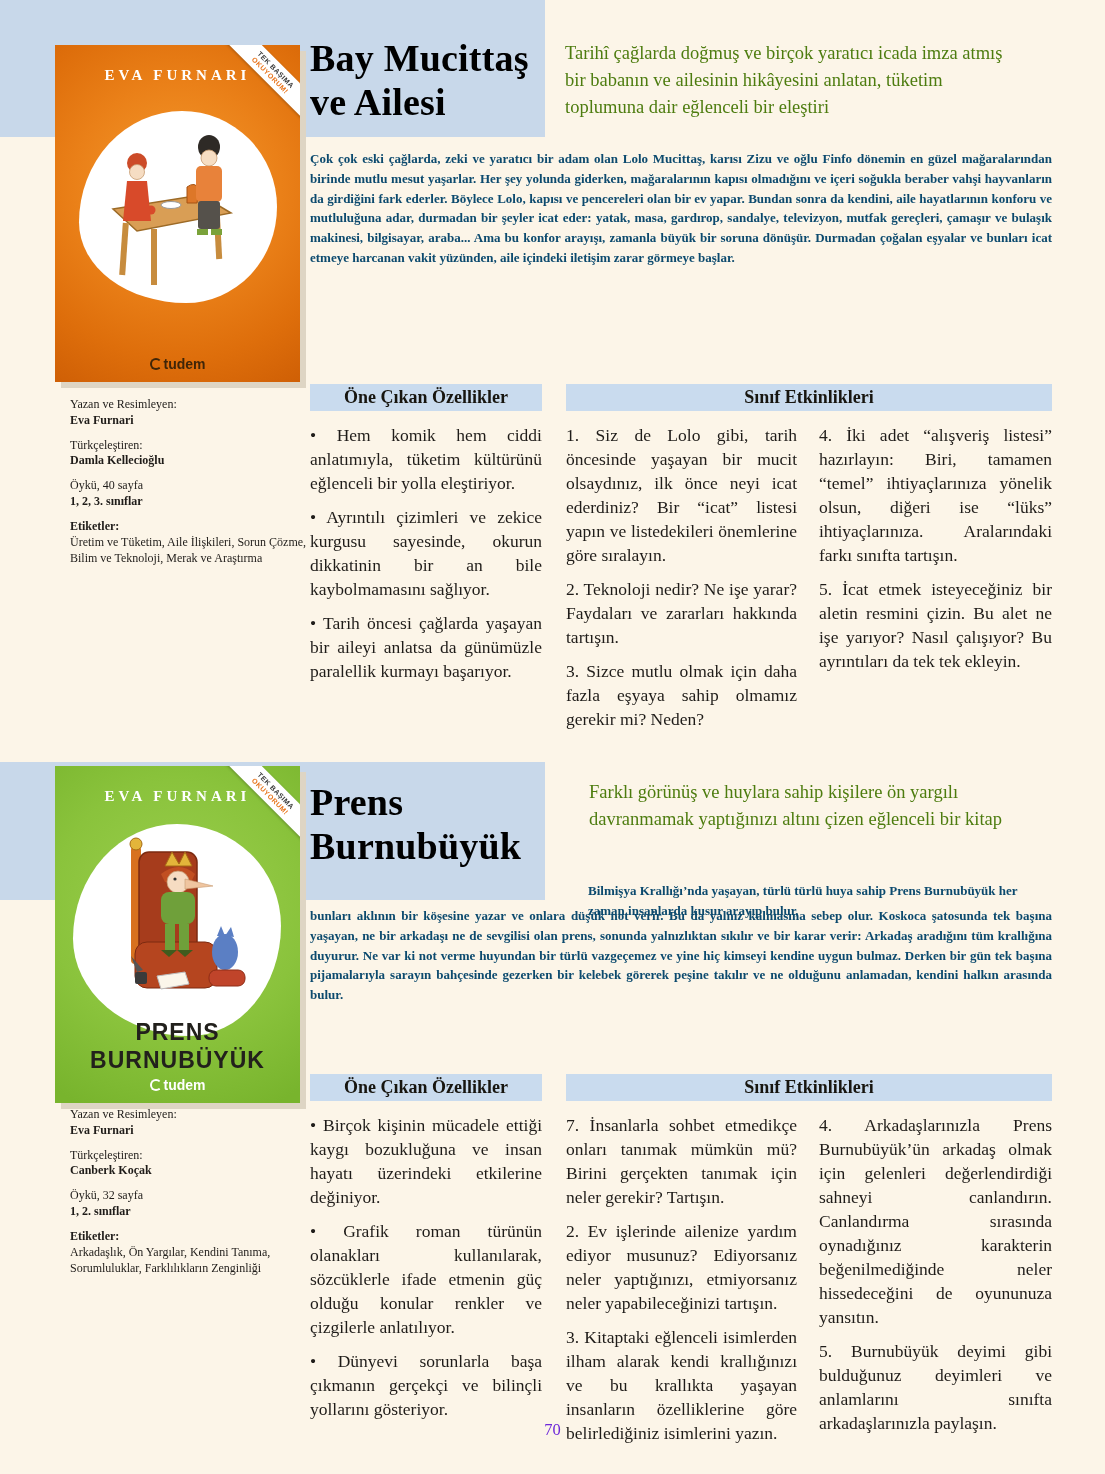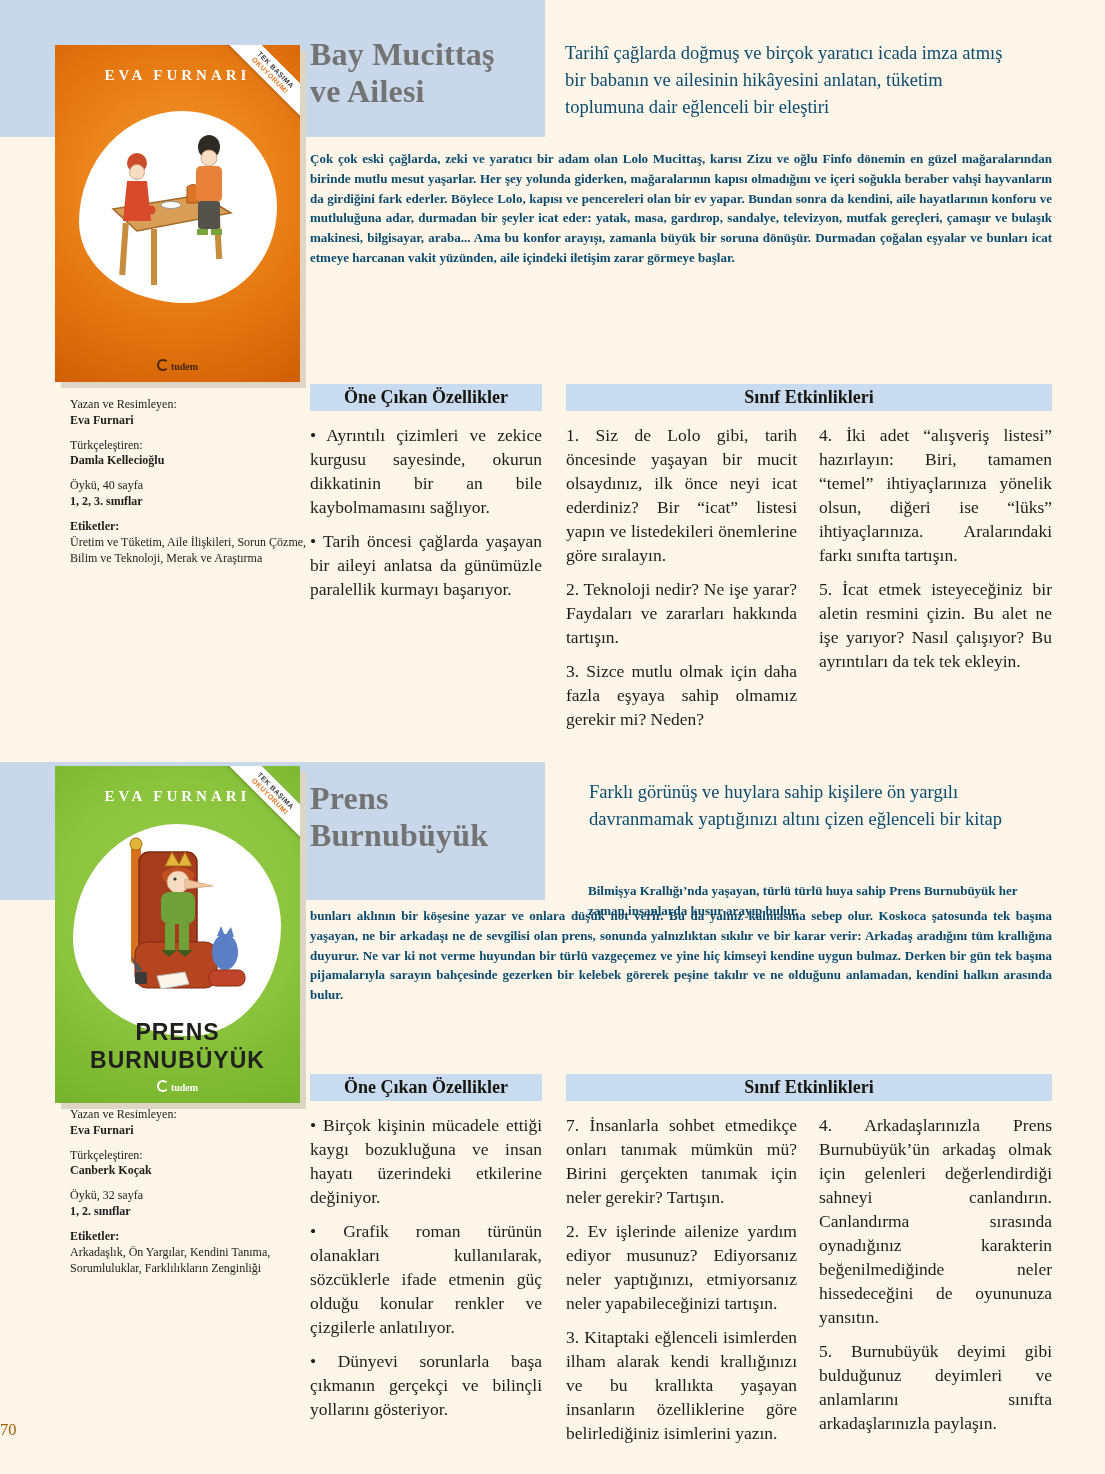--- a/index.html
+++ b/index.html
@@ -11,28 +11,28 @@
     font-family:"Liberation Serif", serif;
     color:#1f1c19;
     overflow:hidden;
   }
   .band{position:absolute;left:0;width:545px;background:#c8d8ea;}
   .band.s1{top:0;height:137px;}
   .band.s2{top:762px;height:138px;}
 
   .sec-title{
     position:absolute;left:310px;width:240px;
-    font-weight:700;color:#737373;
-    font-size:32px;line-height:1.16;letter-spacing:.2px;
+    font-weight:700;color:#000000;
+    font-size:38px;line-height:1.16;letter-spacing:.2px;
   }
   .sec-title.s1{top:36px;}
   .sec-title.s2{top:780px;}
 
   .tagline{
-    position:absolute;font-size:18.5px;line-height:1.45;color:#0c4a6e;
+    position:absolute;font-size:18.5px;line-height:1.45;color:#4d7c0f;
   }
   .tagline.s1{left:565px;top:40px;width:452px;}
   .tagline.s2{left:589px;top:779px;width:468px;}
 
   .summary{
     position:absolute;font-size:13px;line-height:1.52;text-align:justify;color:#0c4a6e;font-weight:bold;
   }
   .summary.s1{left:310px;top:149px;width:742px;}
   .summary.intro2{left:588px;top:843px;width:466px;text-align:left;margin-top:38px;}
   .summary.rest2{left:310px;top:906px;width:742px;}
@@ -58,21 +58,21 @@
   .blob svg{position:absolute;left:0;top:0;}
   .cover-title{
     position:absolute;left:0;right:0;text-align:center;
     font-family:"Liberation Sans", sans-serif;font-weight:700;
     font-size:23px;line-height:1.22;letter-spacing:1px;
   }
   .c1 .cover-title{top:245px;color:#57300c;}
   .c2 .cover-title{top:252px;color:#22201c;}
   .publisher{
     position:absolute;left:0;right:0;bottom:10px;text-align:center;
-    font-family:Liberation Serif, serif;font-weight:700;font-size:10px;
+    font-family:Liberation Sans, sans-serif;font-weight:700;font-size:14px;
   }
   .c1 .publisher{color:#3f2508;}
   .c2 .publisher{color:#ffffff;}
   .logo-mark{
     display:inline-block;width:8px;height:8px;border:2px solid currentColor;
     border-radius:50%;border-right-color:transparent;vertical-align:-1px;margin-right:2px;
   }
   .ribbon{
     position:absolute;top:16px;right:-32px;width:118px;
     transform:rotate(45deg);
@@ -106,22 +106,22 @@
   .col p{margin:0 0 10px 0;}
   .features.f1{left:310px;top:424px;width:232px;}
   .features.f2{left:310px;top:1114px;width:232px;}
   .features p::before{content:"• ";}
   .acts.a1c1{left:566px;top:424px;width:231px;}
   .acts.a1c2{left:819px;top:424px;width:233px;}
   .acts.a2c1{left:566px;top:1114px;width:231px;}
   .acts.a2c2{left:819px;top:1114px;width:233px;}
 
   .pagenum{
-    position:absolute;left:0;right:0;top:1420px;text-align:left;
-    font-size:16.5px;color:#a16207;
+    position:absolute;left:0;right:0;top:1420px;text-align:center;
+    font-size:16.5px;color:#6d28d9;
   }
 </style>
 </head>
 <body>
 
 <div class="page">
 
   <div class="band s1"></div>
 
   <div class="cover c1">
@@ -180,20 +180,21 @@
       <div class="b">1, 2, 3. sınıflar</div>
     </div>
     <div class="grp">
       <div class="b">Etiketler:</div>
       <div>Üretim ve Tüketim, Aile İlişkileri, Sorun Çözme, Bilim ve Teknoloji, Merak ve Araştırma</div>
     </div>
   </div>
 
   <div class="hbar feat1">Öne Çıkan Özellikler</div>
   <div class="col features f1">
+    <p>Hem komik hem ciddi anlatımıyla, tüketim kültürünü eğlenceli bir yolla eleştiriyor.</p>
     <p>Ayrıntılı çizimleri ve zekice kurgusu sayesinde, okurun dikkatinin bir an bile kaybolmamasını sağlıyor.</p>
     <p>Tarih öncesi çağlarda yaşayan bir aileyi anlatsa da günümüzle paralellik kurmayı başarıyor.</p>
   </div>
 
   <div class="hbar act1">Sınıf Etkinlikleri</div>
   <div class="col acts a1c1">
     <p>1. Siz de Lolo gibi, tarih öncesinde yaşayan bir mucit olsaydınız, ilk önce neyi icat ederdiniz? Bir “icat” listesi yapın ve listedekileri önemlerine göre sıralayın.</p>
     <p>2. Teknoloji nedir? Ne işe yarar? Faydaları ve zararları hakkında tartışın.</p>
     <p>3. Sizce mutlu olmak için daha fazla eşyaya sahip olmamız gerekir mi? Neden?</p>
   </div>

